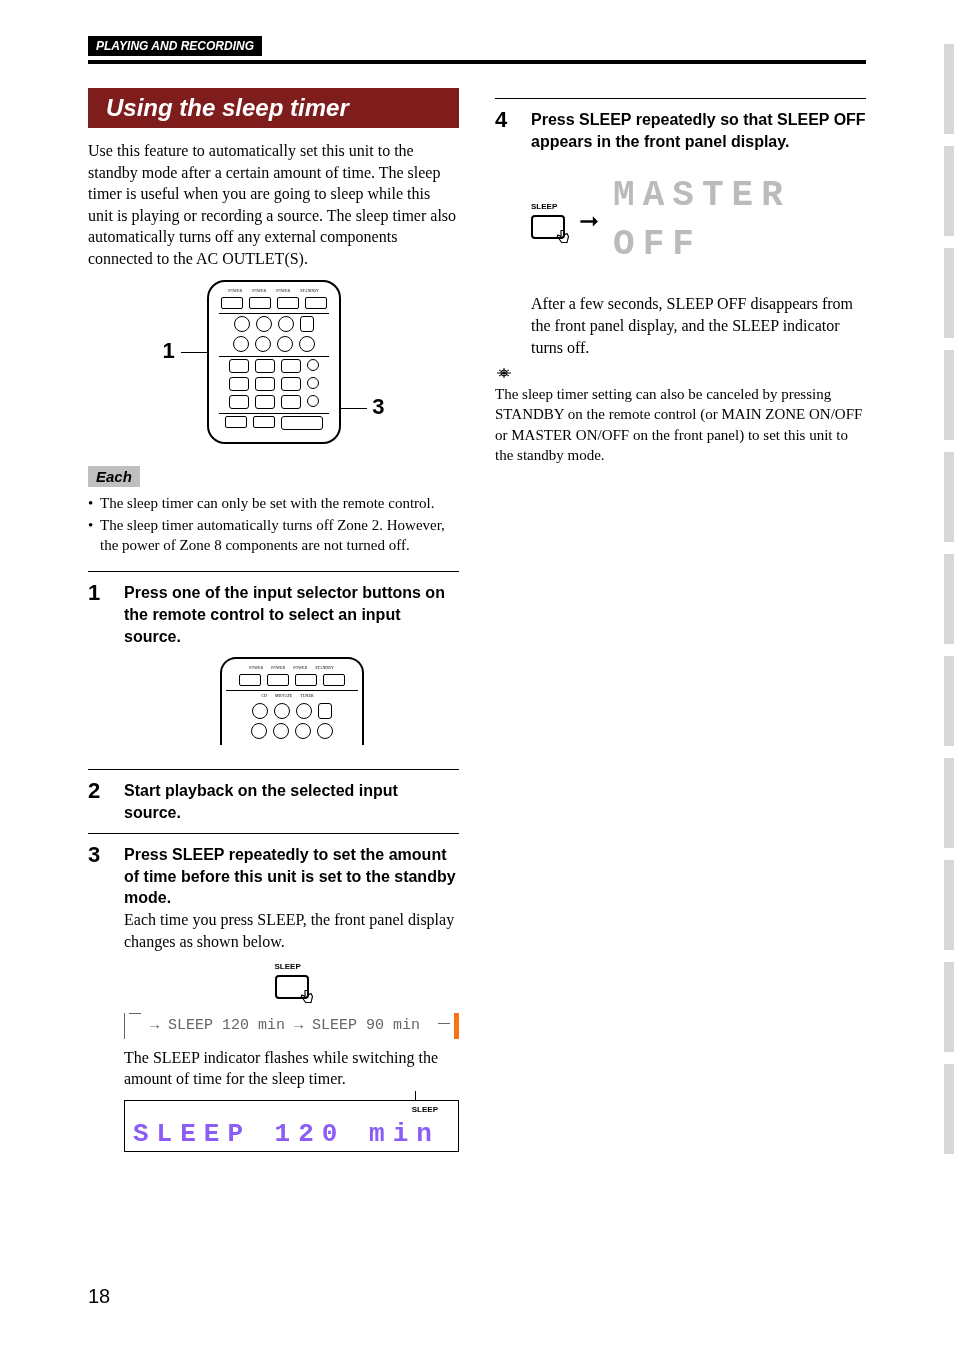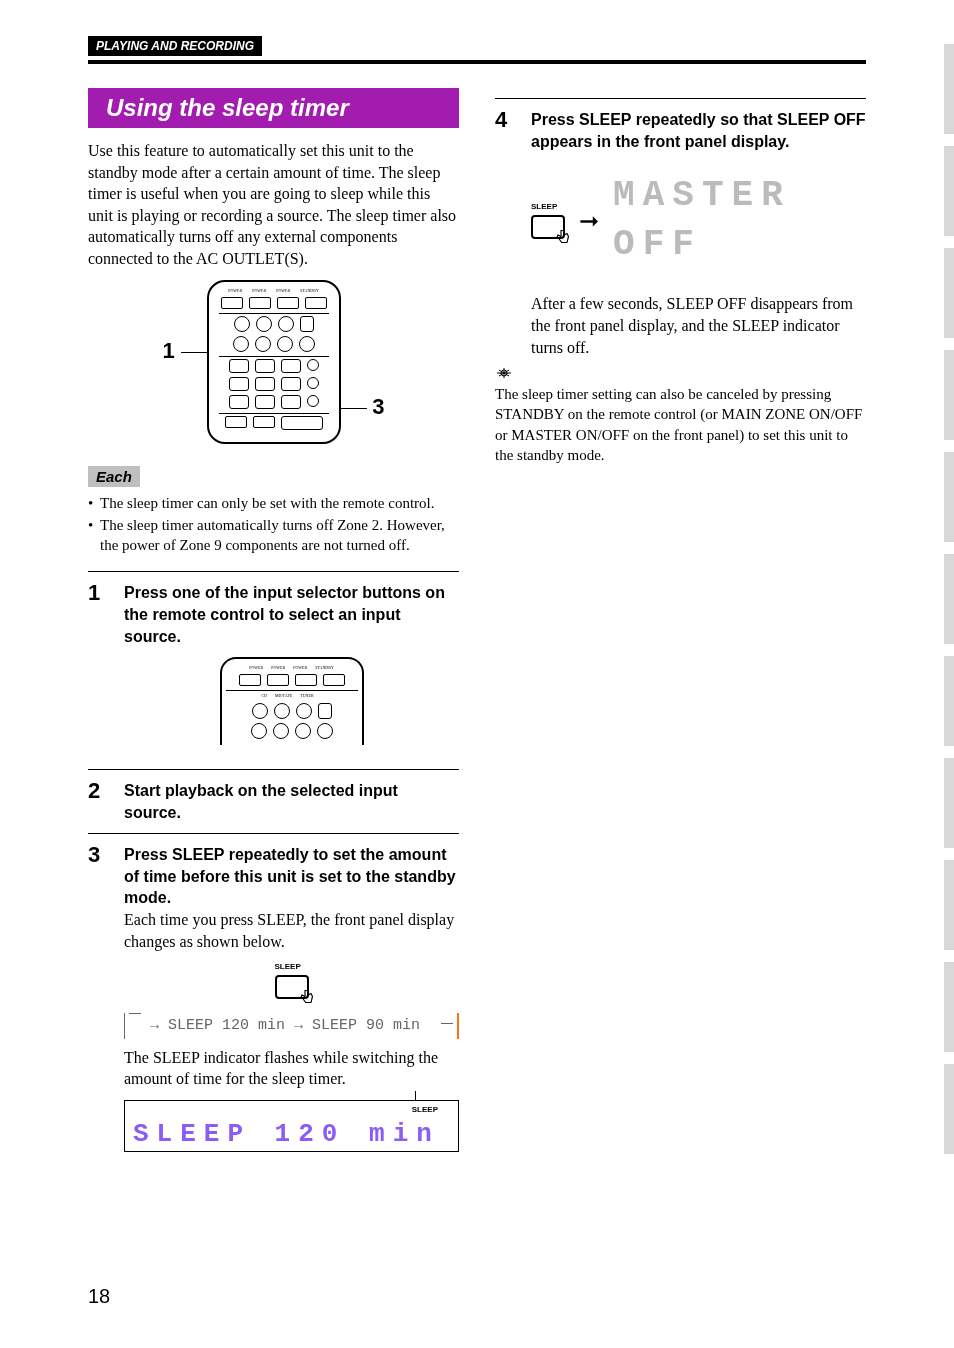--- a/index.html
+++ b/index.html
@@ -30,21 +30,21 @@
     margin-bottom: 24px;
   }
   .columns {
     display: flex;
     gap: 36px;
   }
   .col {
     width: 372px;
   }
   .title-block {
-    background: #a21caf;
+    background: #7f1d1d;
     color: #fff;
     font-family: Arial, sans-serif;
     font-weight: bold;
     font-style: italic;
     font-size: 24px;
     padding: 6px 14px 6px 18px;
     margin-bottom: 12px;
   }
   .intro {
     font-size: 16px;
@@ -347,21 +347,21 @@
                 <div class="rm-btn"></div>
                 <div class="rm-pad" style="width:40px"></div>
               </div>
           </div>
         </div>
       </div>
 
       <span class="notes-label">Each</span>
       <ul class="notes-list">
         <li>The sleep timer can only be set with the remote control.</li>
-        <li>The sleep timer automatically turns off Zone 2. However, the power of Zone 9 components are not turned off.</li>
+        <li>The sleep timer automatically turns off Zone 2. However, the power of Zone 8 components are not turned off.</li>
       </ul>
 
       
       <div class="step step-first">
         <div class="step-num">1</div>
         <div class="step-body">
           <div class="step-head">Press one of the input selector buttons on the remote control to select an input source.</div>
           <div class="illus">
             <div class="remote-small">
               <div class="rm-row tiny-label" style="justify-content:center;gap:8px">
@@ -418,21 +418,21 @@
             <span class="sleep-btn">
               <span class="sleep-cap">SLEEP</span>
               <div class="sleep-body">
                 <svg class="hand-svg sleep-hand" viewBox="0 0 24 24">
                     <path d="M8 2 L8 10 L4 8 L3 10 L9 18 L16 18 L18 10 L16 6 L12 8 L12 2 Z" fill="none" stroke="#000" stroke-width="1.5"></path>
                   </svg>
               </div>
             </span>
           </div>
           <div class="seq">
-            <div style="border-left:1px solid #666; border-right:2px solid #f97316; padding:0 4px;">
+            <div style="border-left:1px solid #666; border-right:5px solid #f97316; padding:0 4px;">
               <div style="border-top:1px solid #666; width:12px; display:inline-block; vertical-align:top;"></div>
               <span>→ SLEEP 120 min → SLEEP 90 min</span>
               <div style="border-top:1px solid #666; width:12px; display:inline-block; vertical-align:top; float:right; margin-top:10px;"></div>
             </div>
           </div>
           <div>The SLEEP indicator flashes while switching the amount of time for the sleep timer.</div>
           <div class="display-box">
             <div class="display-line"></div>
             <span class="display-sleep-ind">SLEEP</span>
             <div class="seg">SLEEP 120 min</div>

